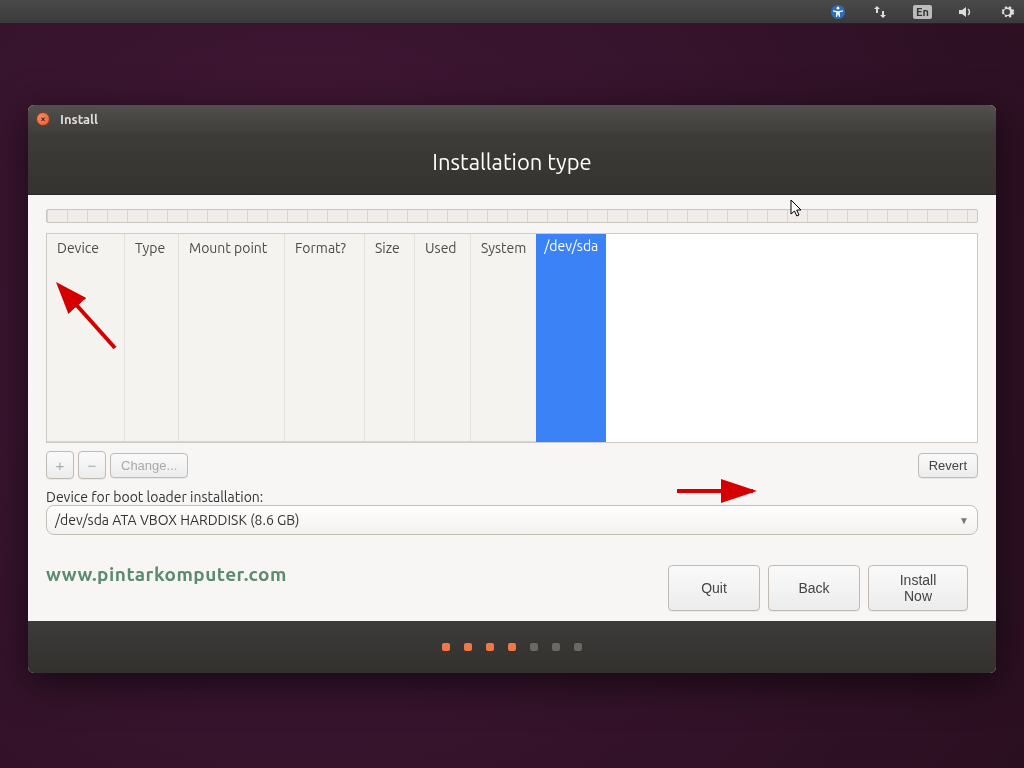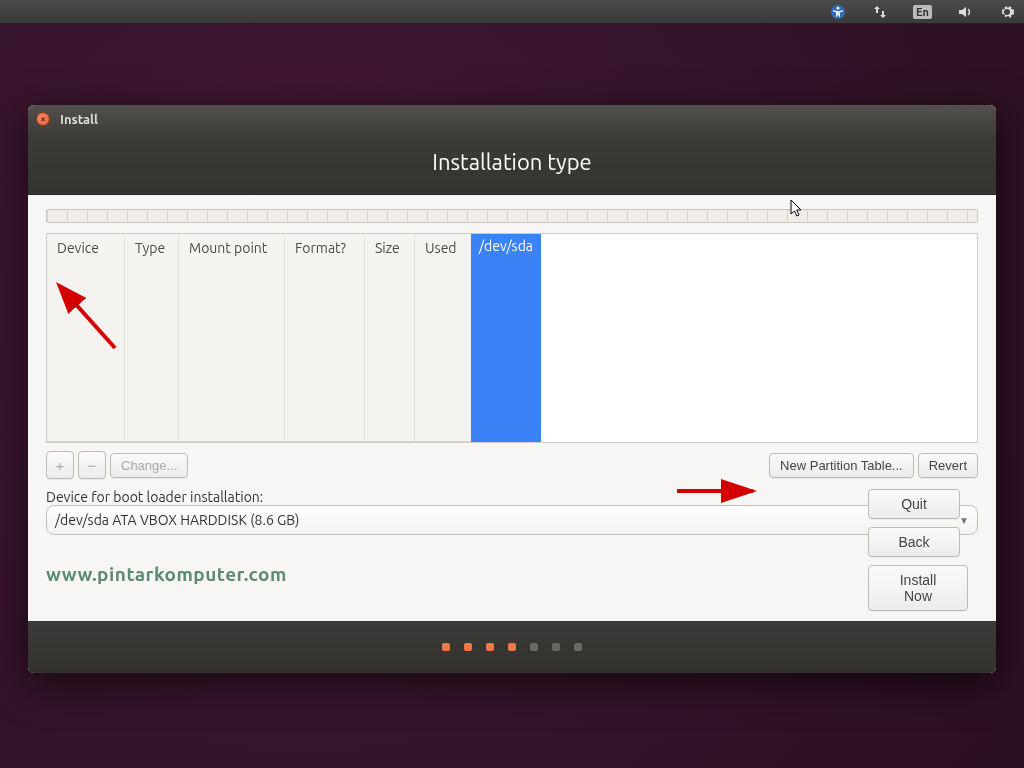--- a/index.html
+++ b/index.html
@@ -76,21 +76,21 @@
     height:30px; border:1px solid #c4bfb7; border-radius:8px;
     background: linear-gradient(#fff,#f2f1ee);
     display:flex; align-items:center; padding:0 8px; font-size:14px; color:#333;
     justify-content:space-between; cursor:pointer;
   }
   .dropdown .chev { font-size:10px; color:#777; }
 
   .watermark { margin-top:28px; color:#5c8a6f; font-size:19px; font-weight:bold; letter-spacing:.5px; }
 
   .action-row {
-    position:absolute; bottom:62px; right:28px; display:flex; gap:8px;flex-direction:column;
+    position:absolute; bottom:62px; right:28px; display:flex; gap:8px;
   }
   .action-row .btn { padding:6px 20px; font-size:14px; }
 
   .footer {
     position:absolute; bottom:0; left:0; right:0; height:52px;
     background: linear-gradient(#3d3b39,#33312e);
     display:flex; align-items:center; justify-content:center; gap:14px;
   }
   .dot{width:8px;height:8px;border-radius:2px;background:#6b6864;}
   .dot.on{background:#f07746;}
@@ -141,31 +141,31 @@
     <div class="gauge"></div>
 
     <div class="table-wrap">
       <div class="thead">
         <div style="width:78px">Device</div>
         <div style="width:54px">Type</div>
         <div style="width:106px">Mount point</div>
         <div style="width:80px">Format?</div>
         <div style="width:50px">Size</div>
         <div style="width:56px">Used</div>
+        <div style="flex:1">System</div>
       </div>
       <div class="row-sel">/dev/sda</div>
       <div class="tbody-fill"></div>
     </div>
 
     <div class="toolbar-row">
       <button class="btn sq disabled">+</button>
       <button class="btn sq disabled">−</button>
       <button class="btn disabled">Change...</button>
       <span class="toolbar-spacer"></span>
-      <button class="btn">New Partition Table...</button>
       <button class="btn">Revert</button>
     </div>
 
     <div class="boot-label">Device for boot loader installation:</div>
     <div class="dropdown">
       <span>/dev/sda  ATA VBOX HARDDISK (8.6 GB)</span>
       <span class="chev">▼</span>
     </div>
 
     <div class="watermark">www.pintarkomputer.com</div>

